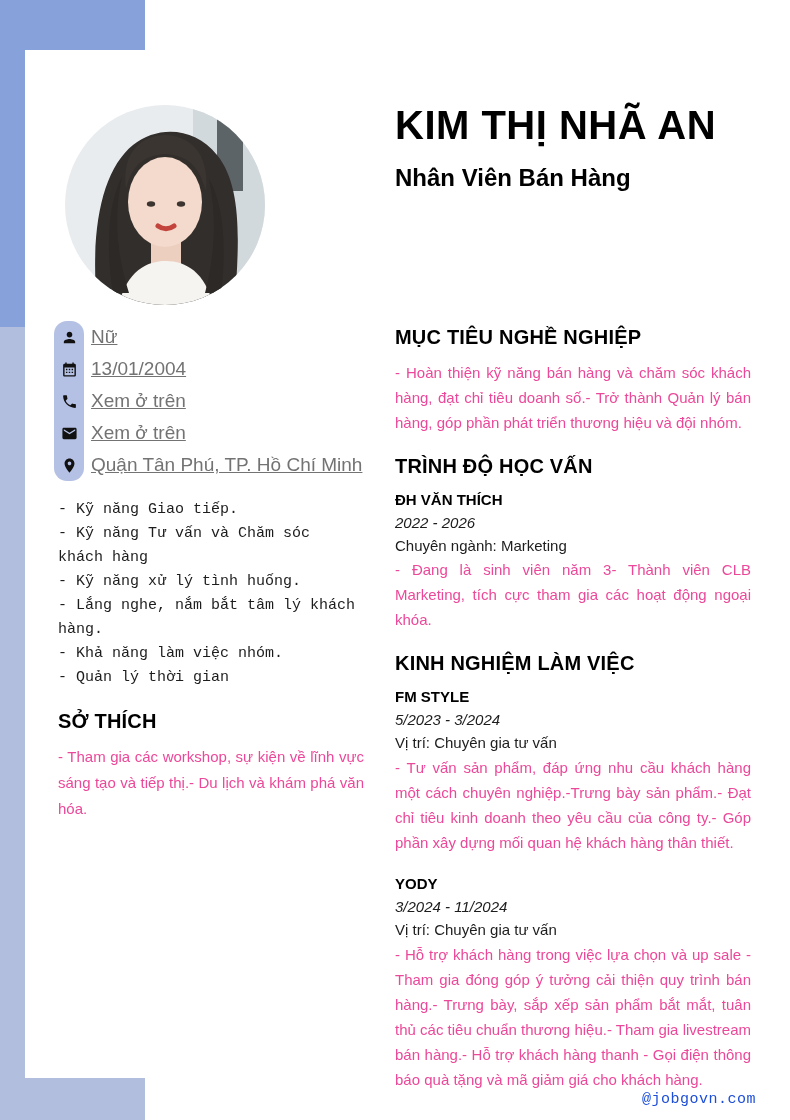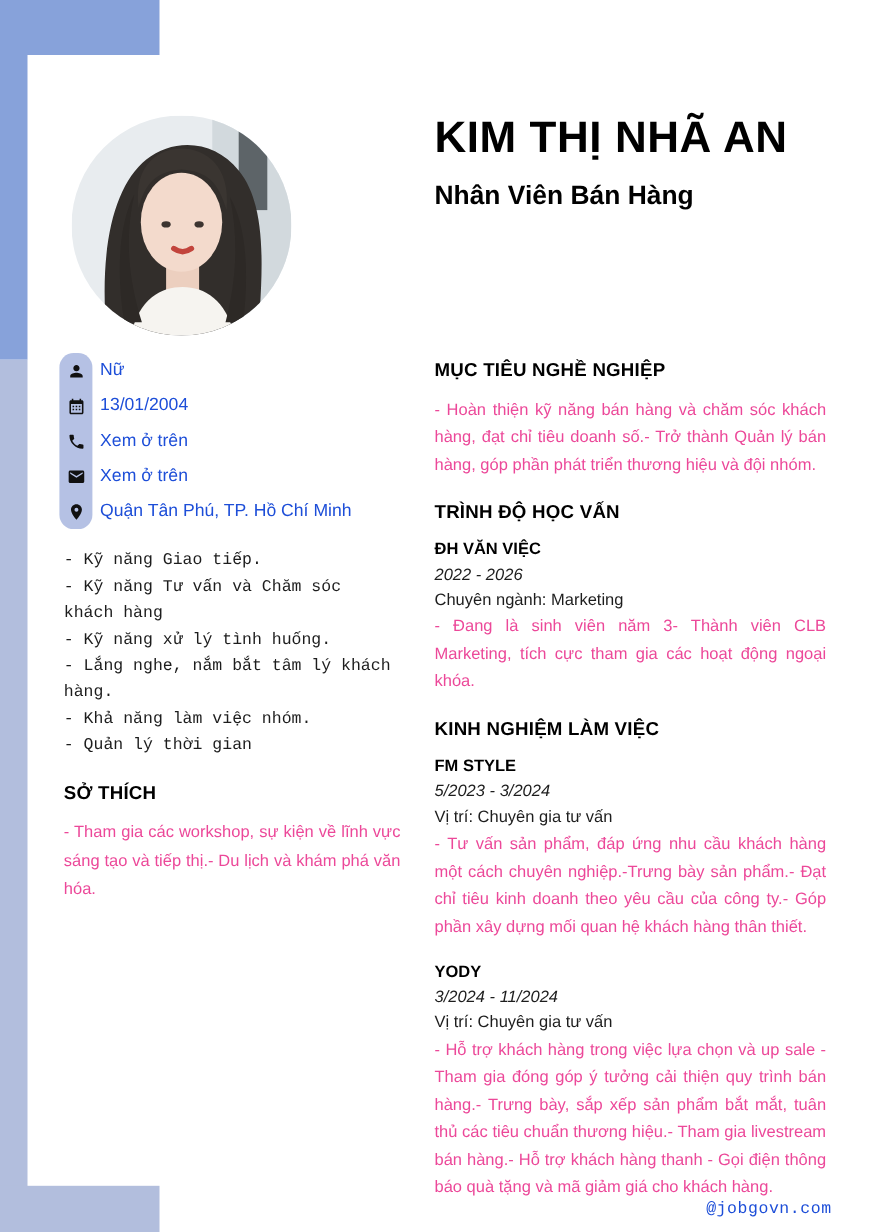--- a/index.html
+++ b/index.html
@@ -34,28 +34,28 @@
   .contact-strip {
     position:absolute; left:0; top:0; width:30px; height:160px;
     background:#b5c1e4; border-radius:13px;
   }
   .contact-row { position:relative; height:32px; display:flex; align-items:center; }
   .contact-icon {
     width:30px; height:32px; display:flex; align-items:center; justify-content:center;
     flex:0 0 30px; position:relative;
   }
   .contact-icon svg { width:17px; height:17px; fill:#111; }
-  .contact-value { font-size:16px; color:#1d4ed8; padding-left:7px; white-space:nowrap; }
+  .contact-value { font-size:19px; color:#737373; padding-left:7px; white-space:nowrap;text-decoration:underline; }
 
   
   .left-col  { position:absolute; left:58px;  top:498px; width:306px; }
   .right-col { position:absolute; left:395px; top:325px; width:356px; }
 
   h2.section-heading {
-    font-size:17px; font-weight:bold; color:#000; letter-spacing:0.2px;
+    font-size:20px; font-weight:bold; color:#000; letter-spacing:0.2px;
     line-height:24px; margin-bottom:11px;
   }
   .skills-list div { font-size:15px; line-height:24px; color:#1d1d1d;font-family:Liberation Mono, monospace; }
   .para {
     font-size:15px; line-height:26px; color:#ec4899; text-align:justify;
   }
   .right-col .para { line-height:25px; }
 
   .mt-section { margin-top:19px; }
 
@@ -167,21 +167,21 @@
   <p class="para">- Tham gia các workshop, sự kiện về lĩnh vực sáng tạo và tiếp thị.- Du lịch và khám phá văn hóa.</p>
 </div>
 
 <div class="right-col">
 
   <h2 class="section-heading">MỤC TIÊU NGHỀ NGHIỆP</h2>
   <p class="para">- Hoàn thiện kỹ năng bán hàng và chăm sóc khách hàng, đạt chỉ tiêu doanh số.- Trở thành Quản lý bán hàng, góp phần phát triển thương hiệu và đội nhóm.</p>
 
   <h2 class="section-heading mt-section">TRÌNH ĐỘ HỌC VẤN</h2>
   <div>
-    <div class="org">ĐH VĂN VIỆC</div>
+    <div class="org">ĐH VĂN THÍCH</div>
     <div class="period">2022 - 2026</div>
     <div class="major">Chuyên ngành: Marketing</div>
     <p class="para">- Đang là sinh viên năm 3- Thành viên CLB Marketing, tích cực tham gia các hoạt động ngoại khóa.</p>
   </div>
 
   <h2 class="section-heading mt-section">KINH NGHIỆM LÀM VIỆC</h2>
 
   <div class="job">
     <div class="org">FM STYLE</div>
     <div class="period">5/2023 - 3/2024</div>

